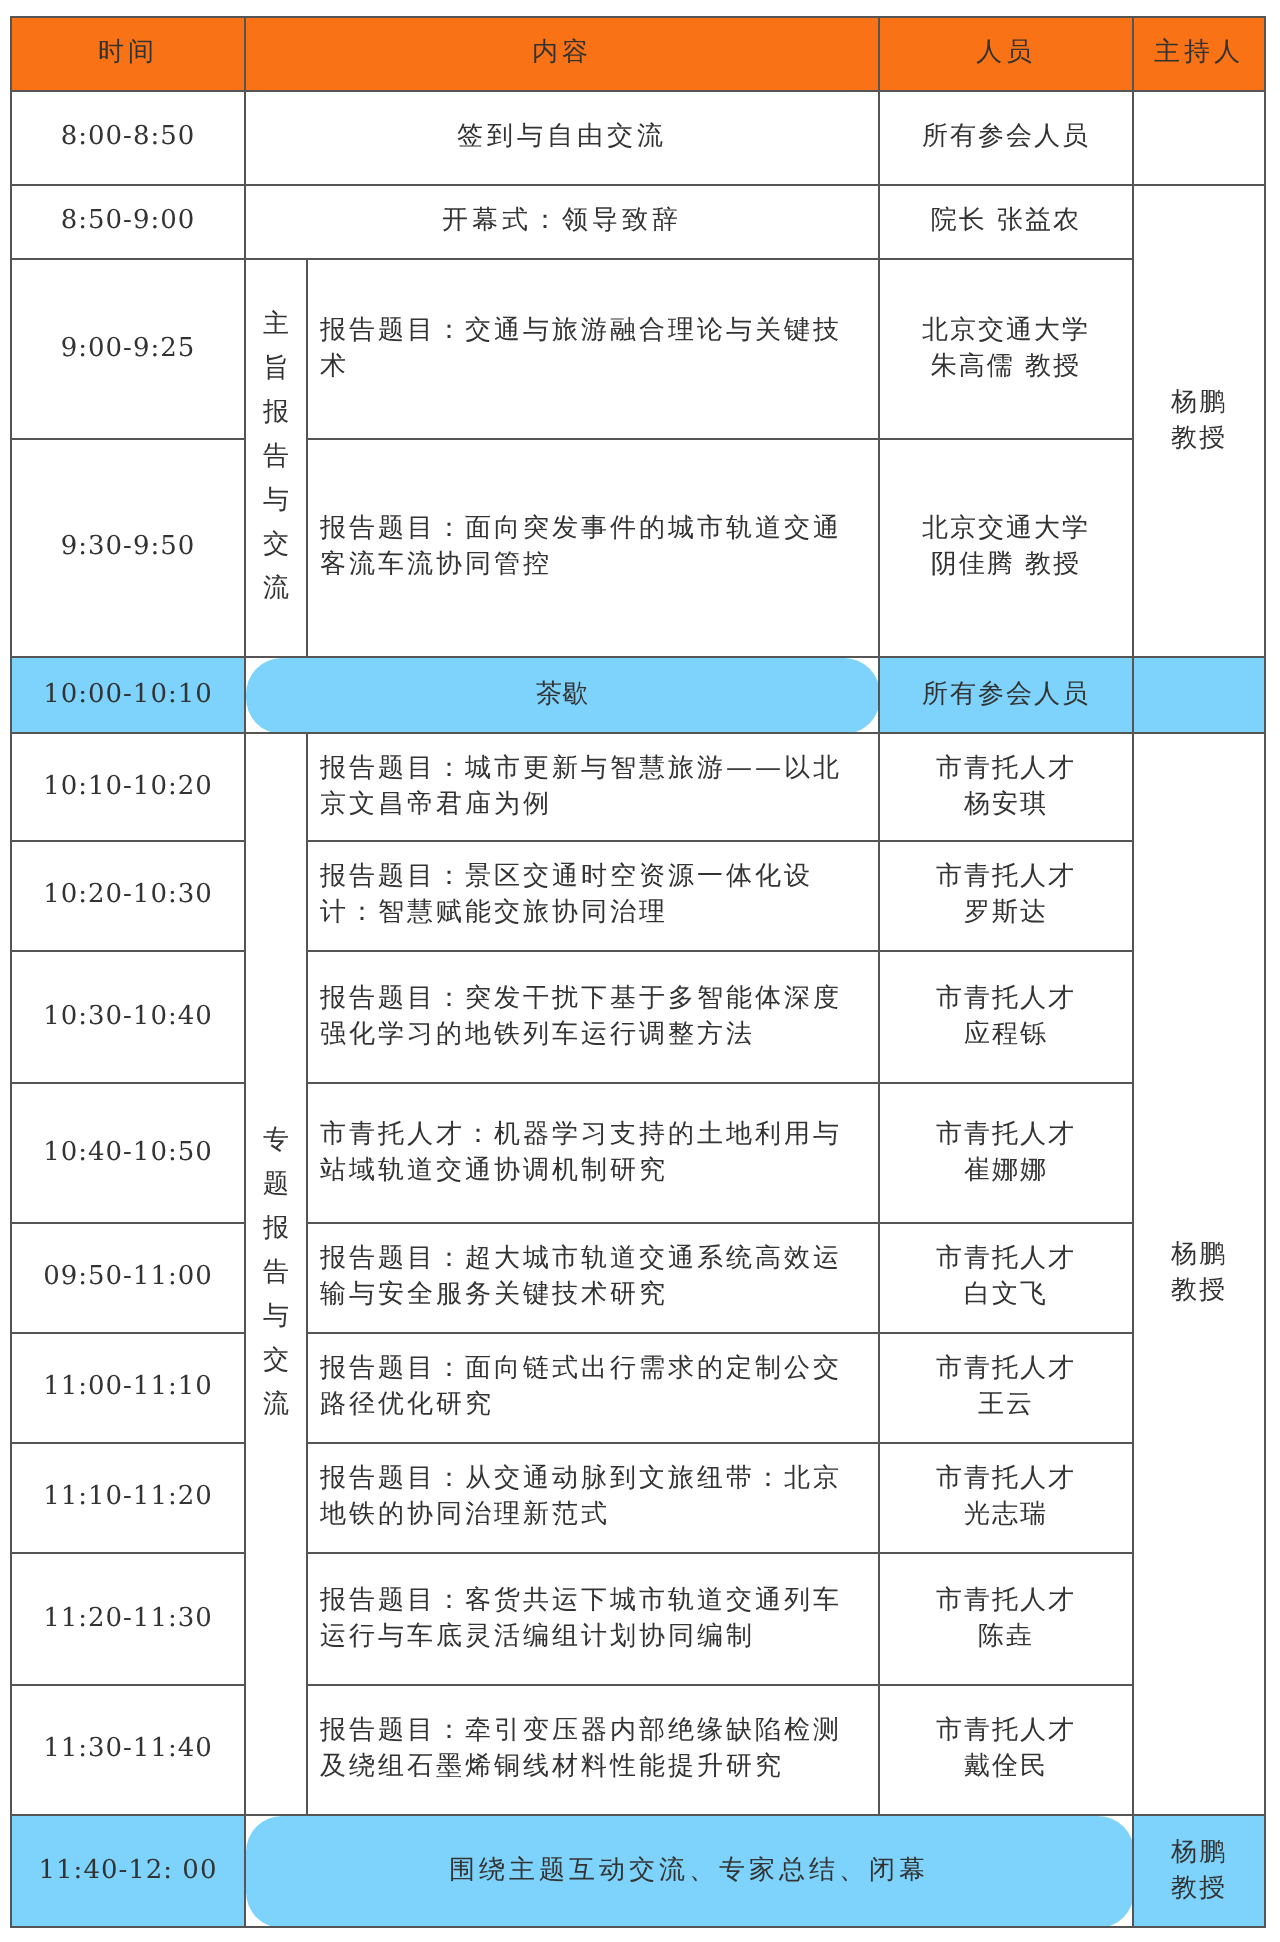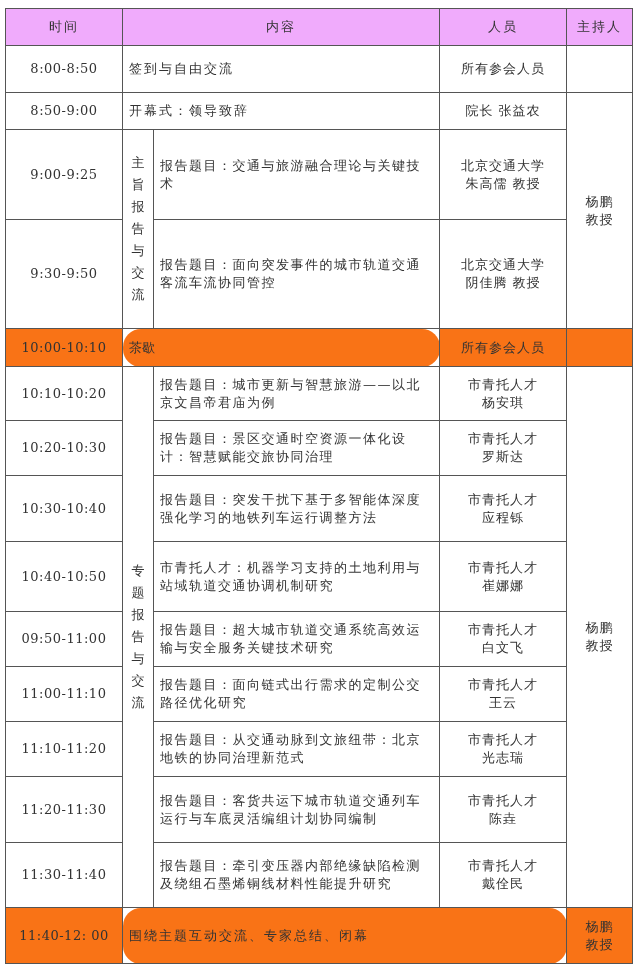--- a/index.html
+++ b/index.html
@@ -3,28 +3,28 @@
 <meta charset="utf-8">
 <style>
   html, body { margin: 0; padding: 0; background: #ffffff; }
   body { width: 640px; height: 971px; position: relative; overflow: hidden;
          font-family: "DejaVu Serif", "Liberation Serif", serif; color: #333333; }
   table.sched { position: absolute; left: 5px; top: 8px; border-collapse: collapse;
                 table-layout: fixed; width: 627px; }
   table.sched td { border: 1px solid #555555; padding: 0 6px; font-size: 13px;
                    line-height: 18px; vertical-align: middle; box-sizing: border-box; }
   .c-time { text-align: center; letter-spacing: 0.5px; }
-  .c-center { text-align: left; border-radius: 18px; }
+  .c-center { text-align: center; border-radius: 18px; }
   .c-left { text-align: left; letter-spacing: 1.5px; }
   .c-vert { text-align: center; padding: 0 !important; }
   .vtext { display: inline-block; width: 14px; line-height: 22px; word-break: break-all; text-align: center; }
   .c-person { text-align: center; letter-spacing: 1px; }
   .c-host { text-align: center; letter-spacing: 1px; padding: 0 4px !important; }
-  tr.gray td { background: #f97316; }
-  tr.head td { background: #f0abfc; text-align: center; letter-spacing: 2px; margin-left: 30px; }
+  tr.gray td { background: #7dd3fc; }
+  tr.head td { background: #f97316; text-align: center; letter-spacing: 2px; margin-left: 30px; }
 </style>
 </head>
 <body>
 
 <table class="sched">
   <colgroup>
     <col style="width:117px">
     <col style="width:31px">
     <col style="width:286px">
     <col style="width:127px">

